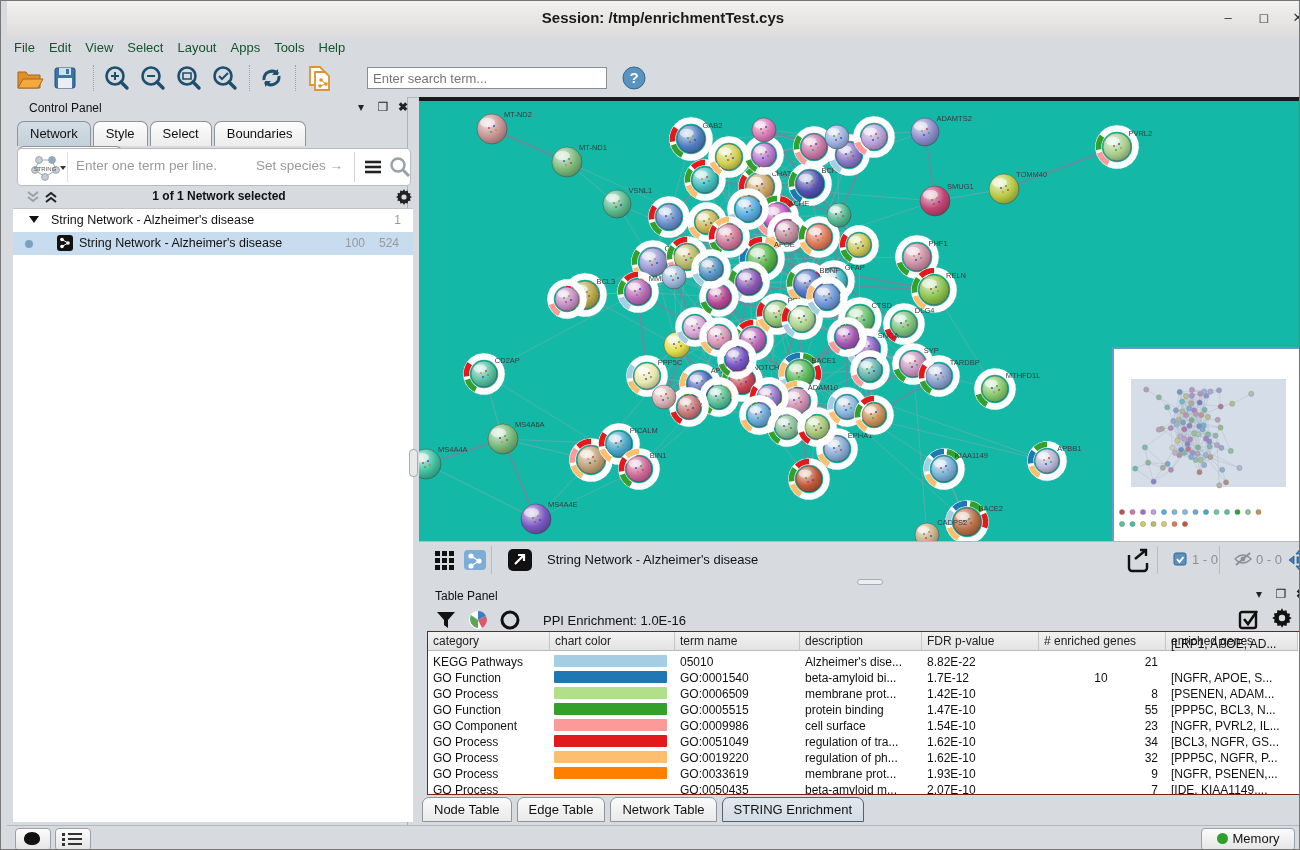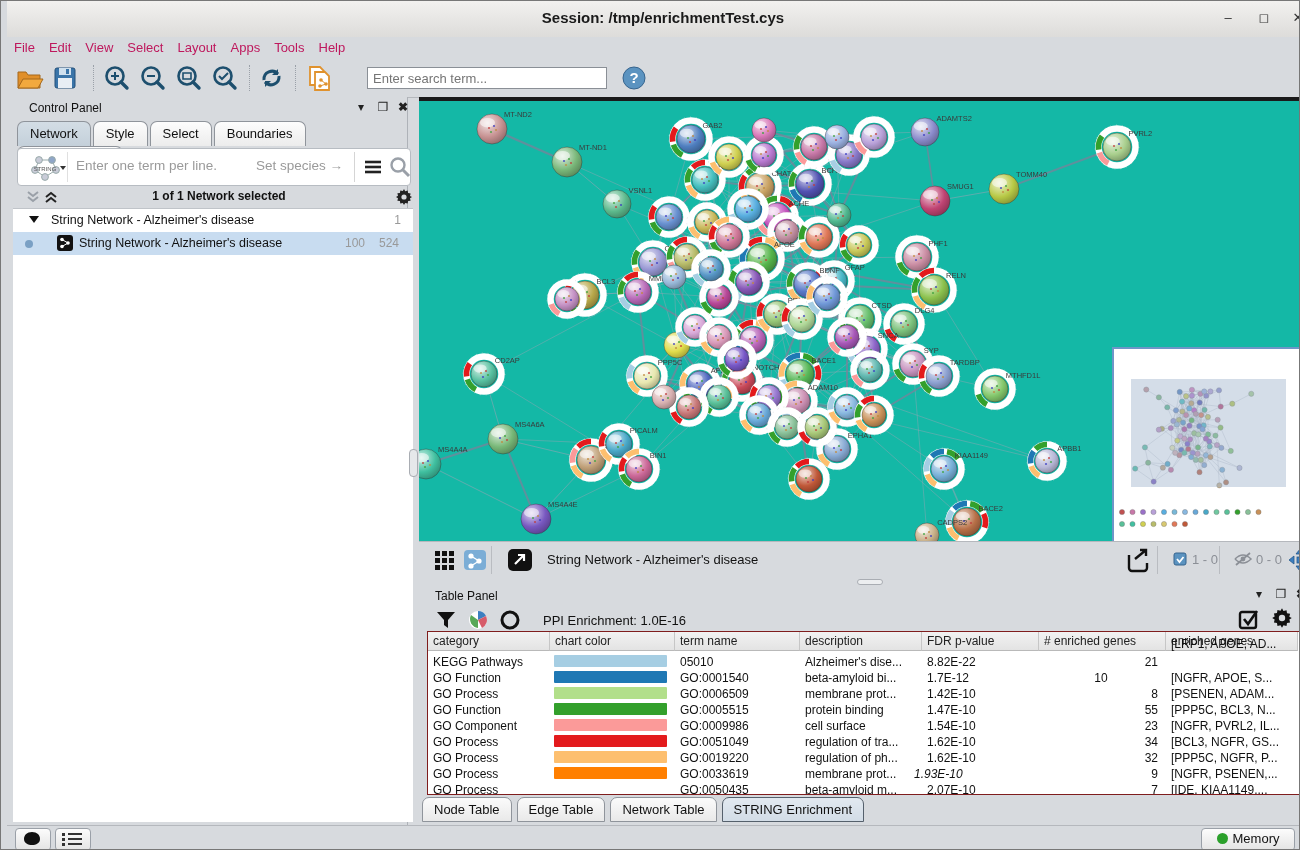--- a/index.html
+++ b/index.html
@@ -4,21 +4,21 @@
 <style>
   html,body{margin:0;padding:0;background:#888;}
   #app{position:relative;width:1300px;height:850px;background:#d7dade;font-family:"Liberation Sans",sans-serif;overflow:hidden;border:1px solid #777;box-sizing:border-box;}
   .abs{position:absolute;margin-left:6px;}
   
   #titlebar{left:0;top:0;width:1300px;height:36px;background:linear-gradient(#f2f1ef,#dddcda);border-bottom:1px solid #b9b9b7;}
   #title{left:0;top:8px;width:1300px;text-align:center;font-size:15px;font-weight:bold;color:#1a1a1a;}
   .winctl{top:9px;width:26px;height:18px;text-align:center;font-size:13px;color:#333;cursor:default;}
   
   #menubar{left:0;top:36px;width:1300px;height:22px;background:#d7dade;border-bottom:1px solid #c2c5ca;}
-  .menuitem{display:inline-block;padding:3px 7px 2px 7px;font-size:13px;color:#be185d;}
+  .menuitem{display:inline-block;padding:3px 7px 2px 7px;font-size:13px;color:#14532d;}
   
   #toolbar{left:0;top:58px;width:1300px;height:38px;background:#d7dade;border-bottom:1px solid #b5b8bd;}
   .tbtn{position:absolute;top:4px;width:32px;height:30px;border-radius:4px;}
   .tsep{position:absolute;top:6px;width:1px;height:26px;border-left:1px dotted #9aa0a8;}
   #searchbox{position:absolute;left:360px;top:8px;width:228px;height:20px;border:1px solid #8a8f96;background:#fff;font-size:13px;padding:0 5px;font-family:"Liberation Sans",sans-serif;}
   
   #cpanel{left:0;top:96px;width:400px;height:728px;background:#d7dade;border-right:1px solid #aeb2b8;}
   #cpanel-hdr{left:0;top:0;width:400px;height:22px;}
   #cpanel-title{left:10px;top:4px;font-size:12px;color:#111;}
   .panelctl{top:3px;font-size:12px;color:#222;width:16px;text-align:center;}
@@ -2827,21 +2827,21 @@
         <div class="swatch" style="left: 126px; top: 119px; width: 113px; background: rgb(253, 191, 111);"></div>
         <div class="td" style="left: 247px; top: 118px; width: 125px;">GO:0019220</div>
         <div class="td" style="left: 372px; top: 118px; width: 122px;">regulation of ph...</div>
         <div class="td" style="left: 494px; top: 118px; width: 117px;">1.62E-10</div>
         <div class="td" style="left: 611px; top: 118px; width: 127px; text-align: right; padding-right: 8px;">32</div>
         <div class="td" style="left: 738px; top: 118px; width: 132px;">[PPP5C, NGFR, P...</div>
         <div class="td" style="left: 0px; top: 134px; width: 122px;">GO Process</div>
         <div class="swatch" style="left: 126px; top: 135px; width: 113px; background: rgb(255, 127, 0);"></div>
         <div class="td" style="left: 247px; top: 134px; width: 125px;">GO:0033619</div>
         <div class="td" style="left: 372px; top: 134px; width: 122px;">membrane prot...</div>
-        <div class="td" style="left: 481px; top: 134px; width: 117px; font-style: italic;">1.93E-10</div>
+        <div class="td" style="left: 494px; top: 134px; width: 117px;">1.93E-10</div>
         <div class="td" style="left: 611px; top: 134px; width: 127px; text-align: right; padding-right: 8px;">9</div>
         <div class="td" style="left: 738px; top: 134px; width: 132px;">[NGFR, PSENEN,...</div>
         <div class="td" style="left: 0px; top: 150px; width: 122px;">GO Process</div>
         <div class="td" style="left: 247px; top: 150px; width: 125px;">GO:0050435</div>
         <div class="td" style="left: 372px; top: 150px; width: 122px;">beta-amyloid m...</div>
         <div class="td" style="left: 494px; top: 150px; width: 117px;">2.07E-10</div>
         <div class="td" style="left: 611px; top: 150px; width: 127px; text-align: right; padding-right: 8px;">7</div>
         <div class="td" style="left: 738px; top: 150px; width: 132px;">[IDE, KIAA1149,...</div>
       </div>
     <div class="abs" id="tscroll">

